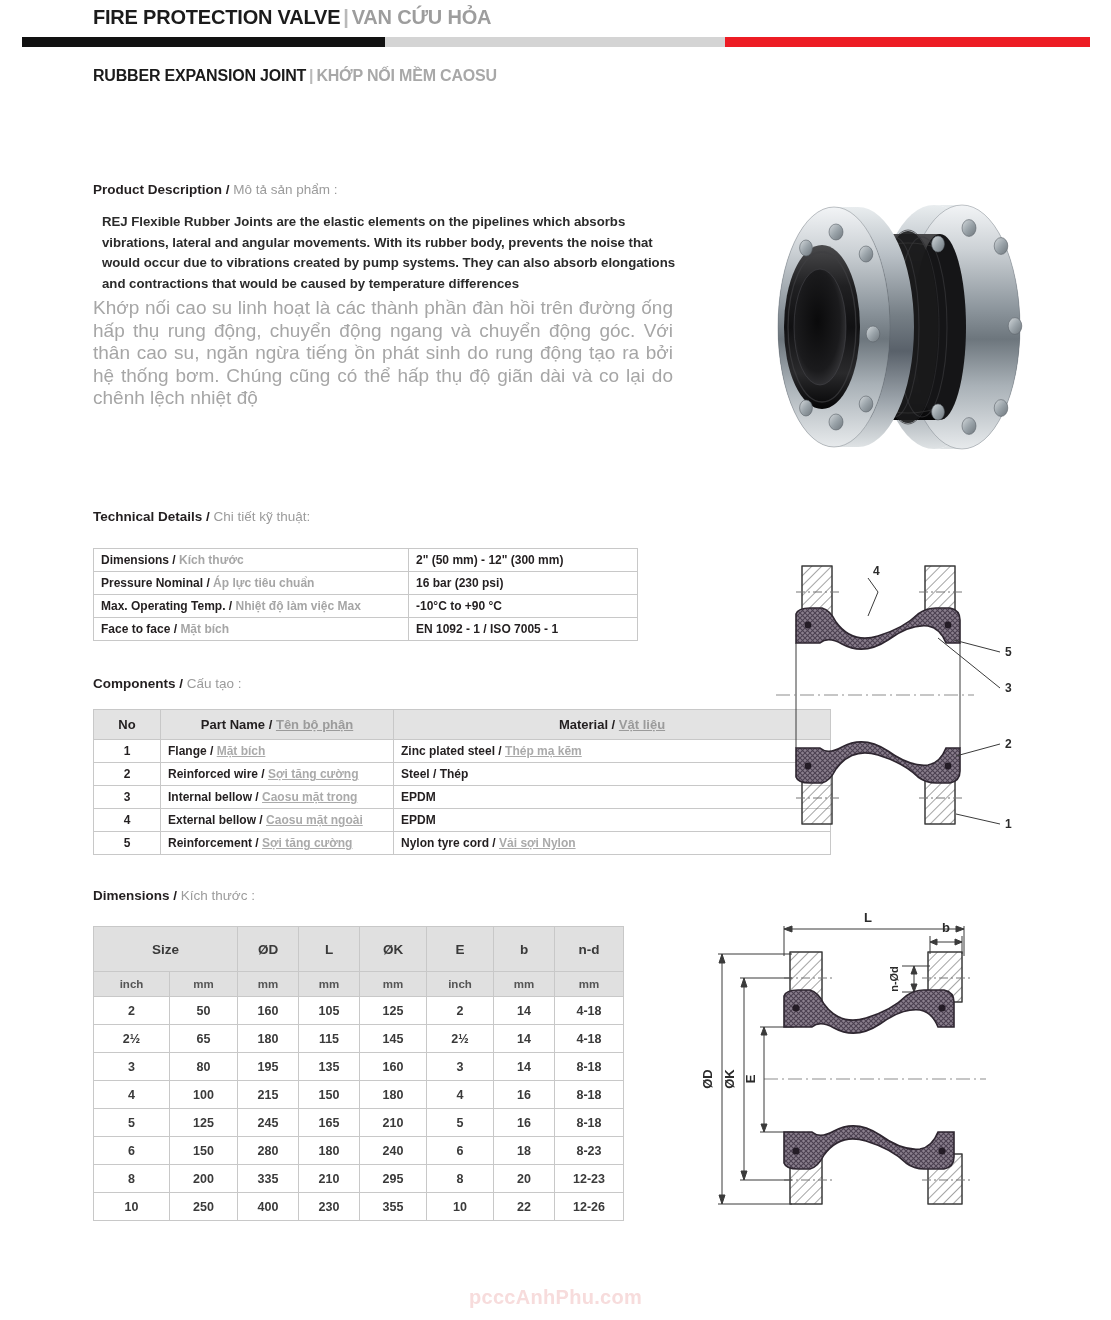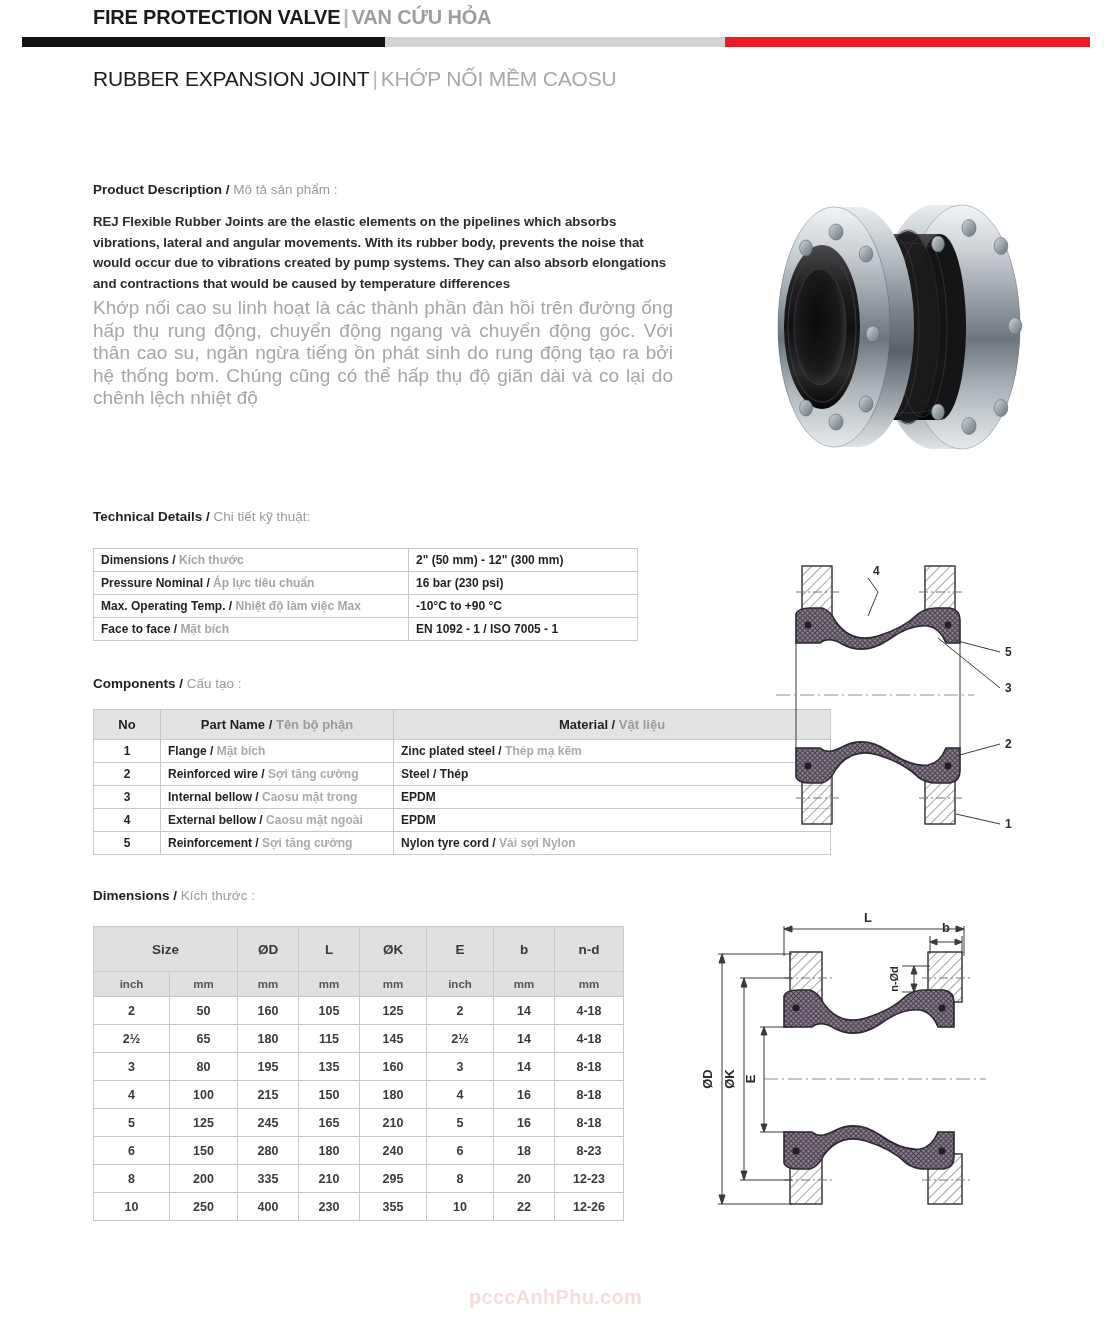--- a/index.html
+++ b/index.html
@@ -36,43 +36,43 @@
     height: 10px;
   }
   .rule.blk  { left: 22px;  width: 363px; }
   .rule.gry  { left: 385px; width: 340px; }
   .rule.red  { left: 725px; width: 365px; }
 
   .sub-title {
     position: absolute;
     left: 93px;
     top: 67px;
-    font-size: 21px;
-    font-weight: normal;
+    font-size: 16px;
+    font-weight: bold;
     letter-spacing: -0.2px;
     white-space: nowrap;
   }
   .sub-title .en { color: #1b1b1b; }
   .sub-title .sep { color: #b9b9b9; padding: 0 3px; }
   .sub-title .vi { color: #a8a8a8; }
 
   
   .sec-head {
     position: absolute;
     font-size: 13.5px;
     font-weight: bold;
     white-space: nowrap;
   }
   .sec-head .en { color: #231f20; }
   .sec-head .vi { color: #9b9b9b; font-weight: normal; }
 
   
   .desc-en {
     position: absolute;
-    left: 93px;
+    left: 102px;
     top: 212px;
     width: 580px;
     font-size: 13.2px;
     line-height: 20.5px;
     color: #2b2b2b;
     font-weight: 600;
   }
   .desc-vi {
     position: absolute;
     left: 93px;
@@ -107,21 +107,21 @@
     height: 27px;
     font-size: 13px;
     text-align: center;
     font-weight: bold;
   }
   #tbl-comp th .vi { color: #9b9b9b; }
   #tbl-comp td { height: 20px; padding: 1px 7px; vertical-align: middle; }
   #tbl-comp td.no { text-align: center; width: 52px; font-weight: bold; }
   #tbl-comp td.pn { width: 218px; }
   #tbl-comp .en { font-weight: bold; color: #231f20; }
-  #tbl-comp .vi { color: #aaaaaa; font-weight: bold; }
+  #tbl-comp .vi { color: #aaaaaa; font-weight: bold; text-decoration: underline; }
 
   
   #tbl-dim { left: 93px; top: 926px; width: 531px; text-align: center; padding-left: 16px; }
   #tbl-dim th, #tbl-dim td {
     height: 25px;
     font-weight: bold;
     color: #3a3a3a;
     vertical-align: middle;
   }
   #tbl-dim th { background: #e0e0e0; font-size: 13.5px; }

